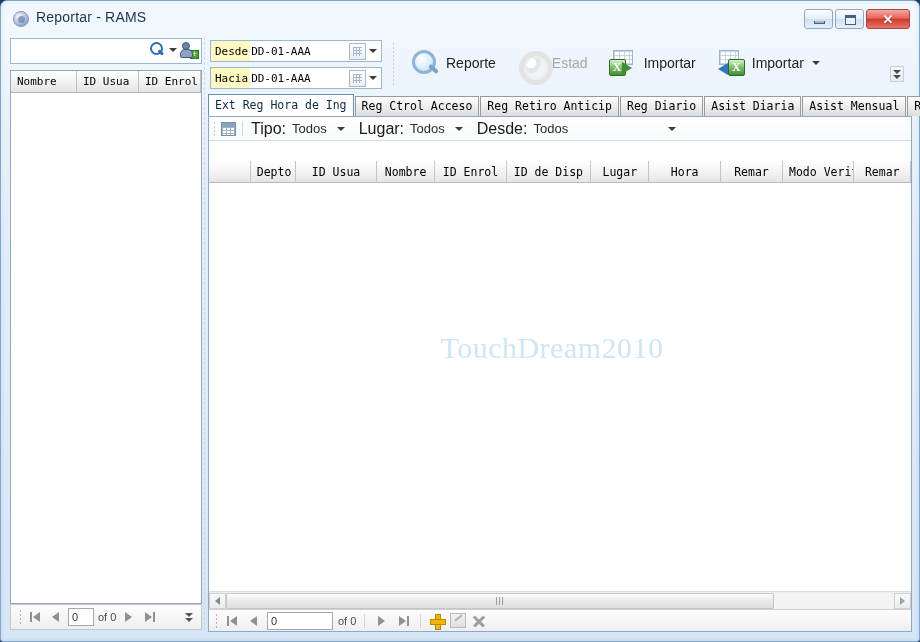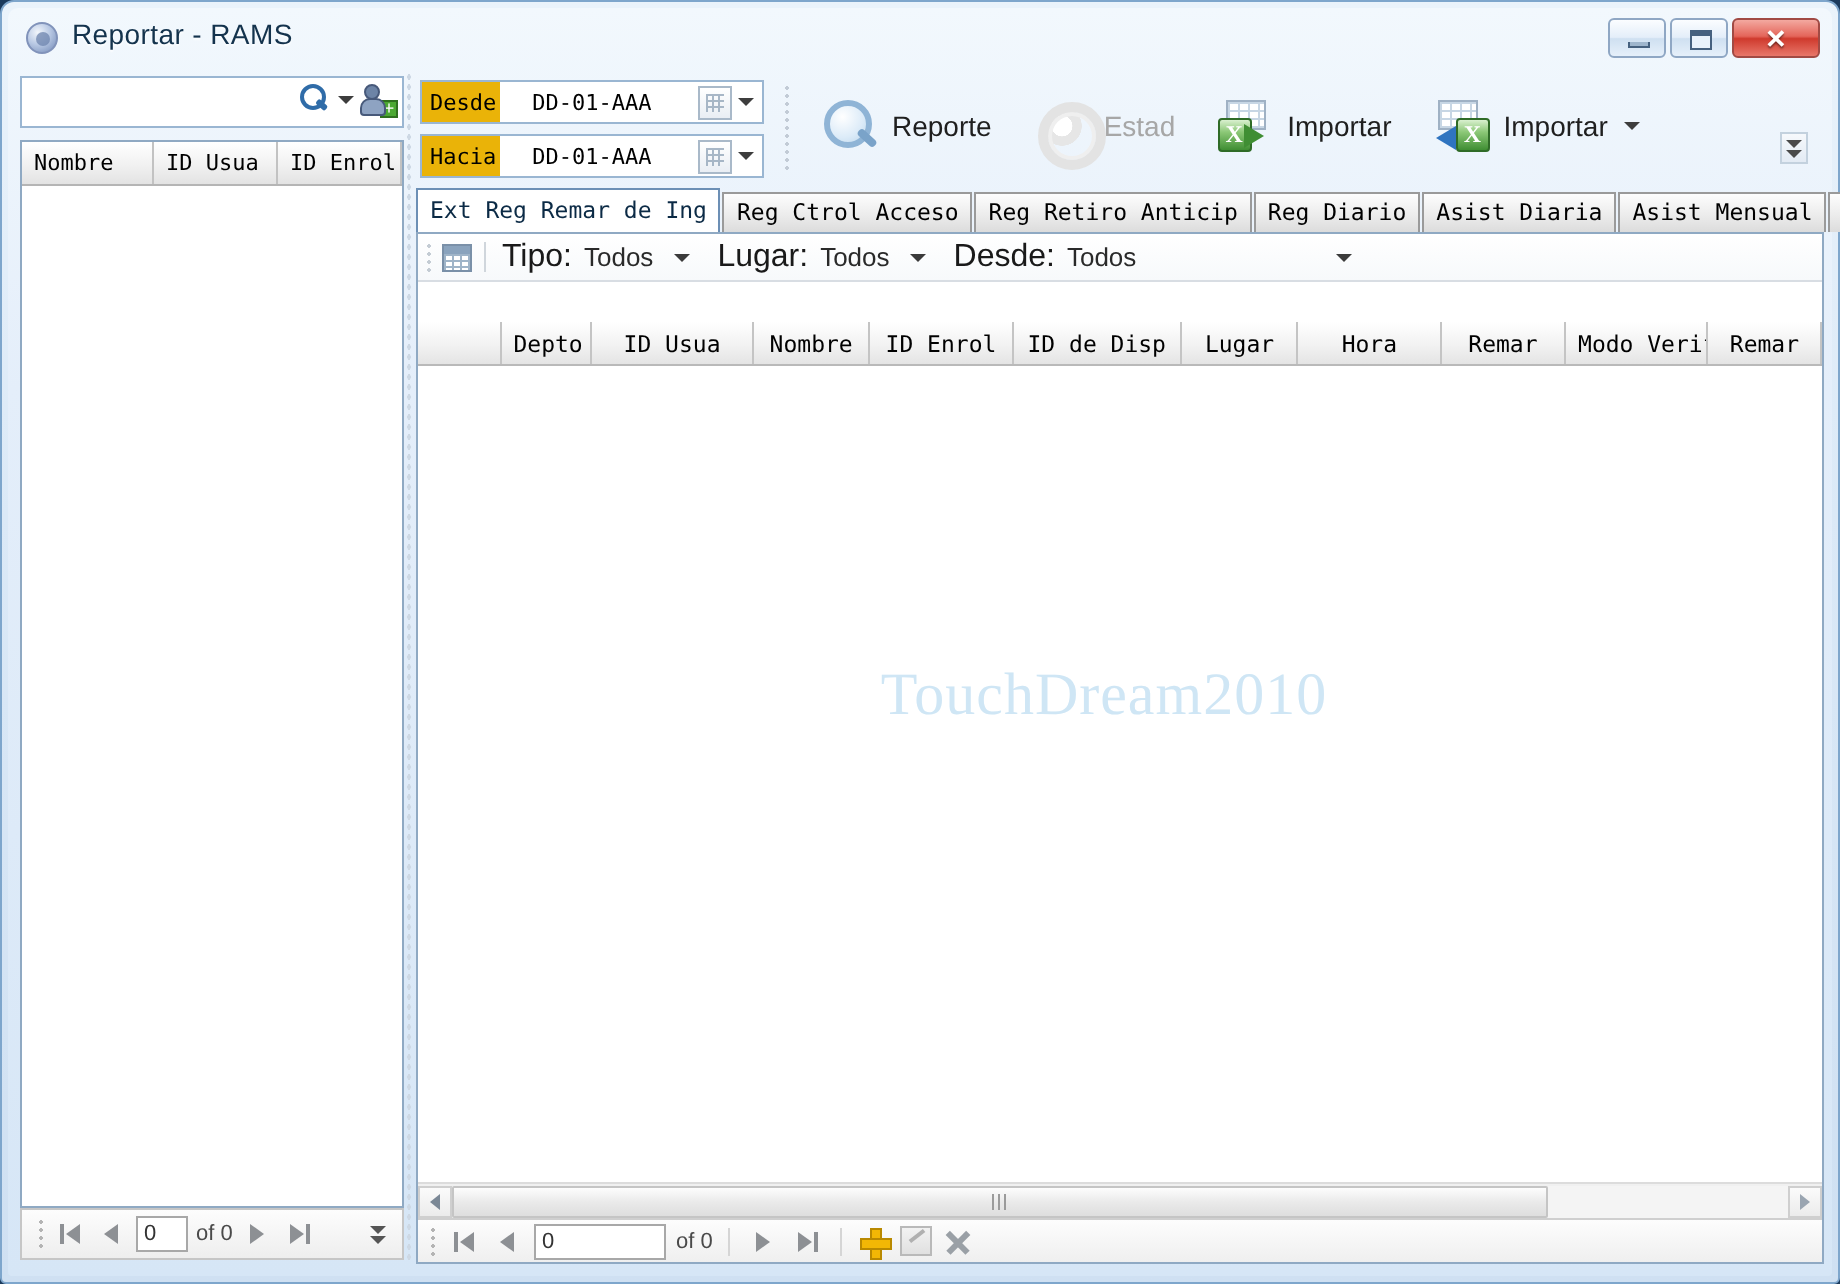--- a/index.html
+++ b/index.html
@@ -209,25 +209,25 @@
     position: absolute; left: 4px; top: 4px; width: 172px;
   }
   .date-row {
     display: flex; align-items: center;
     width: 172px; height: 22px;
     background: #fff; border: 1px solid #9ab6d2; margin-bottom: 5px;
   }
   .date-label {
     font-family: "DejaVu Sans Mono", monospace;
     font-size: 11px; color: #000; padding: 0 2px 0 4px; white-space: nowrap;
-    background: #eab308; height: 100%; display: flex; align-items: center;
+    background: #fef9c3; height: 100%; display: flex; align-items: center;
   }
   .date-value {
     font-family: "DejaVu Sans Mono", monospace;
-    font-size: 11px; color: #000; flex: 1; padding-left: 16px;
+    font-size: 11px; color: #000; flex: 1; padding-left: 1px;
   }
   .cal-btn {
     width: 17px; height: 17px; margin-right: 1px;
     border: 1px solid #a9b9c9;
     background: linear-gradient(180deg,#ffffff,#e9eef4);
     position: relative;
   }
   .cal-btn::before {
     content:""; position:absolute; left:3px; top:3px; right:3px; bottom:3px;
     background:
@@ -620,21 +620,21 @@
             </div>
           </div>
 
           <div class="tb-overflow">
               <i></i>
               <i></i>
             </div>
         </div>
 
         <div class="tabstrip">
-          <div class="tab active">Ext Reg Remar de Ing</div>
+          <div class="tab active">Ext Reg Hora de Ing</div>
           <div class="tab">Reg Ctrol Acceso</div>
           <div class="tab">Reg Retiro Anticip</div>
           <div class="tab">Reg Diario</div>
           <div class="tab">Asist Diaria</div>
           <div class="tab">Asist Mensual</div>
           <div class="tab">Reg Simboli</div>
 
         </div>
 
         <div class="tabpage">

